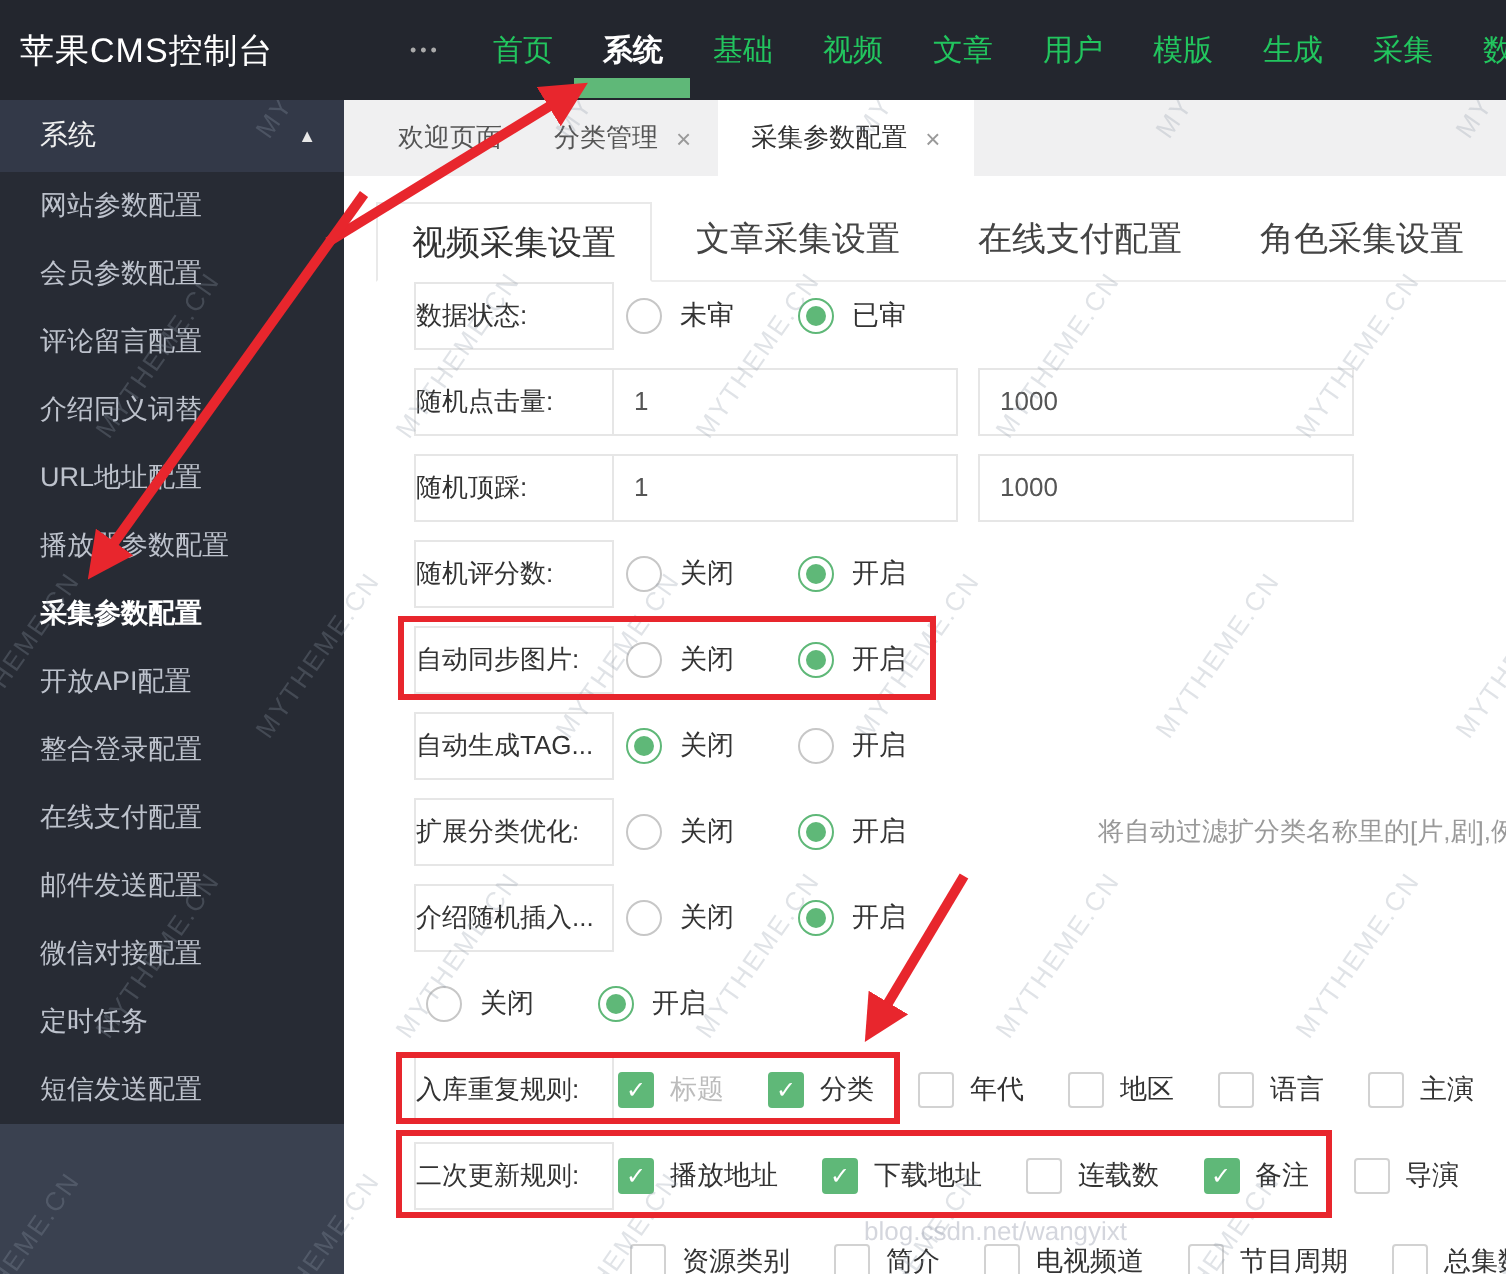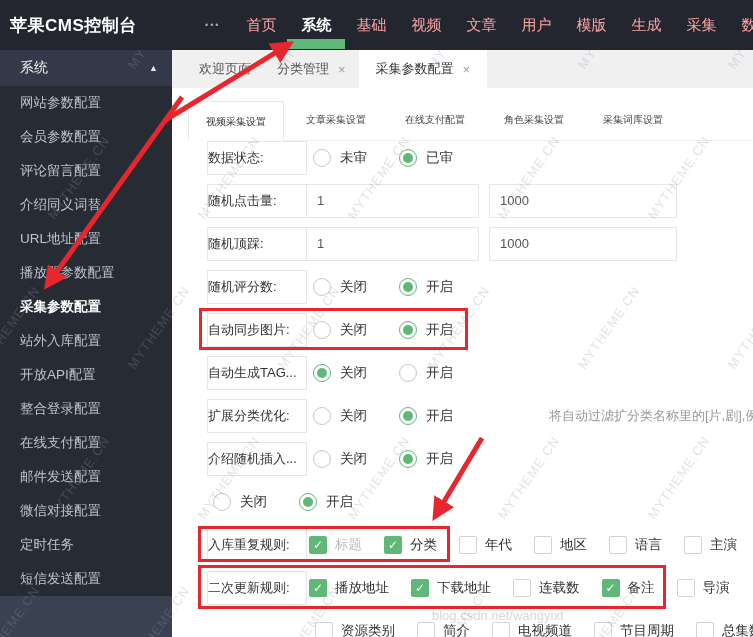--- a/index.html
+++ b/index.html
@@ -2,24 +2,24 @@
 <html><head>
 <meta charset="utf-8">
 <style>
   * { margin:0; padding:0; box-sizing:border-box; }
   html,body { width:753px; height:637px; overflow:hidden; }
   body { font-family:"Liberation Sans","DejaVu Sans",sans-serif; background:#fff; }
   .app { position:relative; width:753px; height:637px; overflow:hidden; background:#fff; }
 
   
   .topbar { position:relative; z-index:6; display:flex; align-items:center; height:50px; background:#23262e; color:#ccc; }
-  .brand { width:172px; padding-left:10px; font-size:17px; font-weight:bold; color:#fff; letter-spacing:0.5px; flex:none; }
+  .brand { width:172px; padding-left:10px; font-size:17px; font-weight:normal; color:#fff; letter-spacing:0.5px; flex:none; }
   .more-dots { margin-left:33px; font-size:9px; letter-spacing:2px; color:#aaa; flex:none; cursor:pointer; }
   .nav { display:flex; margin-left:26px; gap:25px; white-space:nowrap; }
-  .nav-item { position:relative; font-size:15px; color:#fca5a5; width:30px; text-align:center; cursor:pointer; }
+  .nav-item { position:relative; font-size:15px; color:#22c55e; width:30px; text-align:center; cursor:pointer; }
   .nav-item.active { color:#fff; font-weight:bold; }
   .nav-item .green-bar { position:absolute; left:50%; transform:translateX(-50%); bottom:-14px; width:58px; height:10px; background:#5FB878; }
 
   
   .cols { display:flex; height:587px; }
   .sidebar { width:172px; flex:none; background:#272b34; color:#bdc2cc; display:flex; flex-direction:column; }
   .side-header { height:36px; background:#333948; color:#f0f0f0; font-size:14px; display:flex; align-items:center; padding:0 14px 0 20px; cursor:pointer; }
   .side-header .spacer { flex:1; }
   .side-header .tri { font-size:9px; color:#e8e8e8; }
   .side-item { height:34px; line-height:34px; padding-left:20px; font-size:13.5px; cursor:pointer; white-space:nowrap; }
@@ -30,21 +30,21 @@
 
   
   .tabstrip { height:38px; background:#f0f0f1; display:flex; align-items:stretch; padding-left:14px; flex:none; }
   .wtab { display:flex; align-items:center; gap:9px; padding:0 13px; font-size:13px; color:#555; cursor:pointer; white-space:nowrap; }
   .wtab.active { background:#fff; color:#333; padding:0 17px; }
   .wtab .x { color:#9a9a9a; font-size:13px; line-height:1; cursor:pointer; }
 
   
   .content { position:relative; flex:1; background:#fff; }
   .subtabs { display:flex; align-items:flex-end; margin:12px 0 0 16px; border-bottom:1px solid #ededed; height:41px; padding-right:10px; }
-  .subtab { height:40px; line-height:40px; padding:0 17px; font-size:10px; color:#444; cursor:pointer; white-space:nowrap; margin-right:5px; }
+  .subtab { height:40px; line-height:40px; padding:0 17px; font-size:17px; color:#444; cursor:pointer; white-space:nowrap; margin-right:5px; }
   .subtab.active { background:#fff; border:1px solid #e9e9e9; border-bottom:1px solid #fff; margin-bottom:-1px; color:#333; }
 
   
   .form { padding-left:35px; }
   .frow { display:flex; align-items:center; height:34px; margin-bottom:9px; white-space:nowrap; }
   .flabel { width:100px; height:34px; line-height:32px; flex:none; border:1px solid #e6e6e6; font-size:13px; color:#333; overflow:hidden; }
   .flabel.blank { border:none; }
   .txt-input { width:173px; height:34px; border:1px solid #e6e6e6; font-size:13px; color:#555; padding-left:10px; line-height:32px; margin-left:-1px; background:#fff; }
   .txt-input.second { width:188px; margin-left:10px; }
   .rgroup { display:flex; align-items:center; margin-left:6px; }
@@ -105,21 +105,20 @@
         <span class="spacer"></span>
         <span class="tri">▲</span>
       </div>
       <div class="side-item">网站参数配置</div>
       <div class="side-item">会员参数配置</div>
       <div class="side-item">评论留言配置</div>
       <div class="side-item">介绍同义词替</div>
       <div class="side-item">URL地址配置</div>
       <div class="side-item">播放器参数配置</div>
       <div class="side-item active">采集参数配置</div>
-      <div class="side-item">站外入库配置</div>
       <div class="side-item">开放API配置</div>
       <div class="side-item">整合登录配置</div>
       <div class="side-item">在线支付配置</div>
       <div class="side-item">邮件发送配置</div>
       <div class="side-item">微信对接配置</div>
       <div class="side-item">定时任务</div>
       <div class="side-item">短信发送配置</div>
       <div class="side-footer"></div>
     </div>
 

